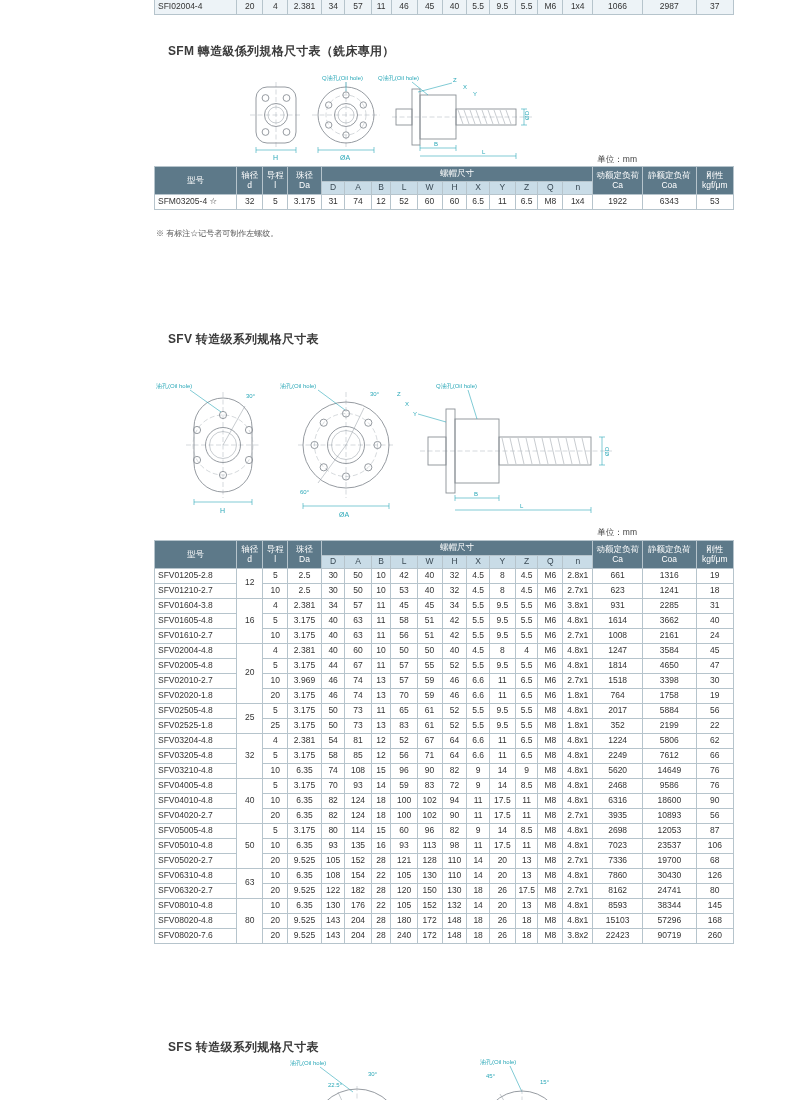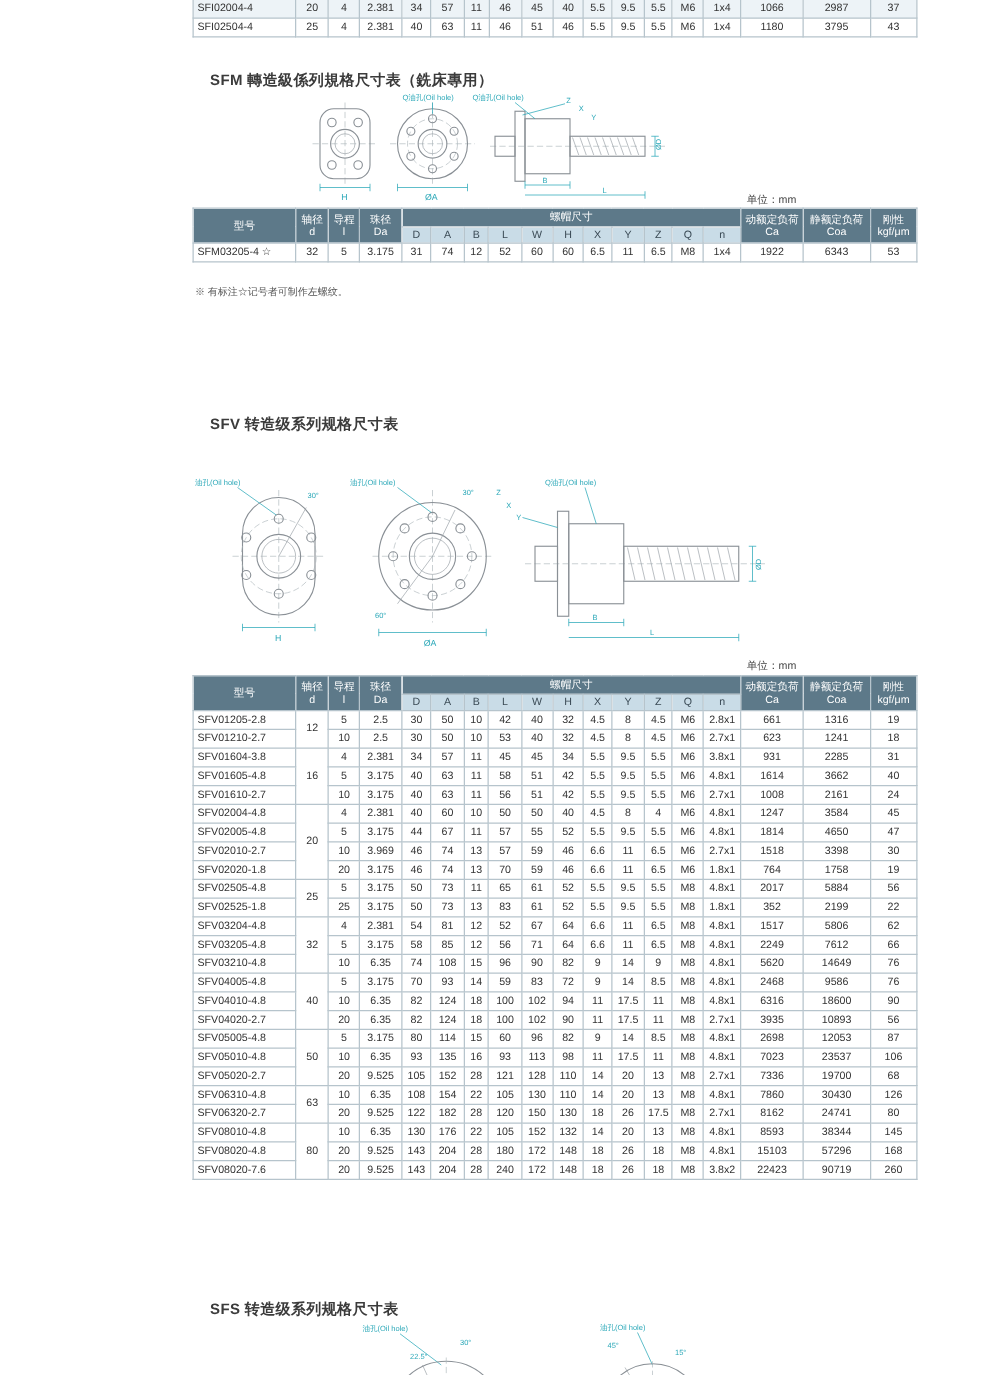--- a/index.html
+++ b/index.html
@@ -68,45 +68,25 @@
             <td>40</td>
             <td>5.5</td>
             <td>9.5</td>
             <td>5.5</td>
             <td>M6</td>
             <td>1x4</td>
             <td>1066</td>
             <td>2987</td>
             <td>37</td>
           </tr>
-          <tr>
-            <td class="model">SFI02504-4</td>
-            <td>25</td>
-            <td>4</td>
-            <td>2.381</td>
-            <td>40</td>
-            <td>63</td>
-            <td>11</td>
-            <td>46</td>
-            <td>51</td>
-            <td>46</td>
-            <td>5.5</td>
-            <td>9.5</td>
-            <td>5.5</td>
-            <td>M6</td>
-            <td>1x4</td>
-            <td>1180</td>
-            <td>3795</td>
-            <td>43</td>
-          </tr>
         </tbody>
     </table>
   </div>
 
-  <div class="sec-title" style="left:168px;top:56px">SFM 轉造級係列規格尺寸表（銑床專用）</div>
+  <div class="sec-title" style="left:168px;top:43px">SFM 轉造級係列規格尺寸表（銑床專用）</div>
 
   <svg class="draw" style="left:150px;top:70px" width="490" height="92" viewBox="0 0 490 92">
 
     <g>
       <line class="cl" x1="126" y1="12" x2="126" y2="78"></line>
       <line class="cl" x1="100" y1="45" x2="152" y2="45"></line>
       <rect class="outline" x="106" y="17" width="40" height="56" rx="11"></rect>
       <circle class="outline" cx="126" cy="45" r="11.5"></circle>
       <circle class="thin" cx="126" cy="45" r="8"></circle>
       <circle class="outline" cx="115.5" cy="28" r="3.4"></circle>
@@ -650,21 +630,21 @@
             <td>81</td>
             <td>12</td>
             <td>52</td>
             <td>67</td>
             <td>64</td>
             <td>6.6</td>
             <td>11</td>
             <td>6.5</td>
             <td>M8</td>
             <td>4.8x1</td>
-            <td>1517</td>
+            <td>1224</td>
             <td>5806</td>
             <td>62</td>
           </tr>
           <tr>
             <td class="model">SFV03205-4.8</td>
             <td>5</td>
             <td>3.175</td>
             <td>58</td>
             <td>85</td>
             <td>12</td>

